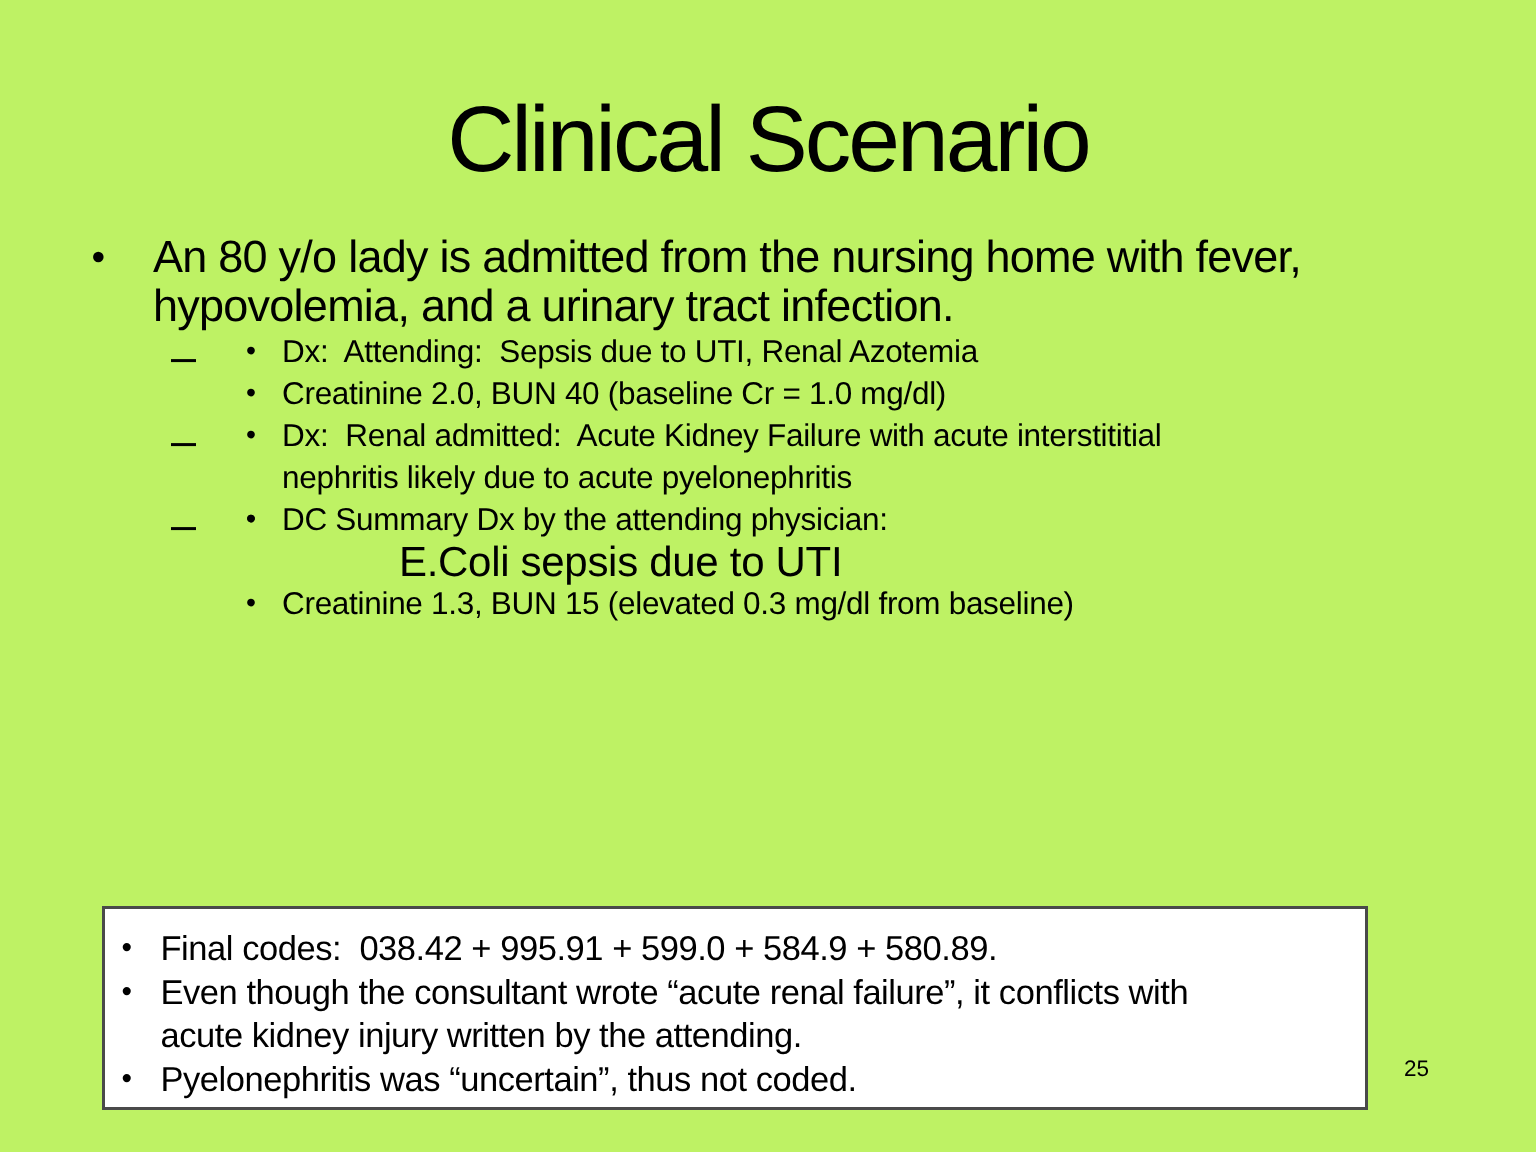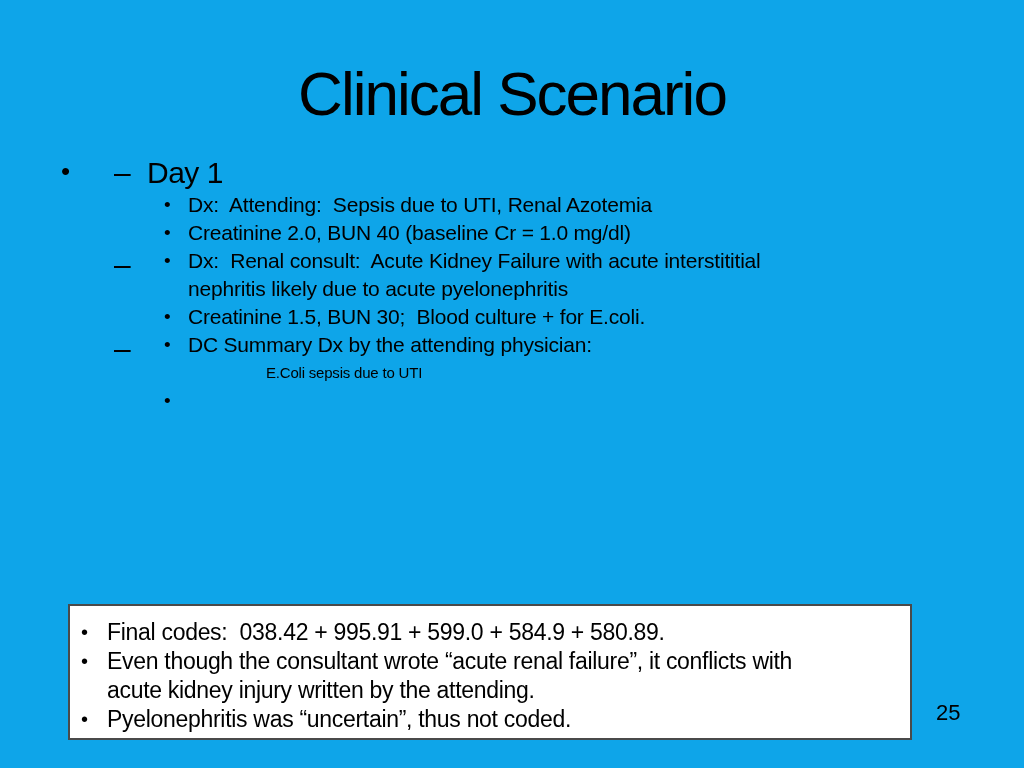--- a/index.html
+++ b/index.html
@@ -1,19 +1,19 @@
 <!DOCTYPE html>
 <html><head>
 <meta charset="utf-8">
 <style>
   html, body { margin:0; padding:0; background:#ffffff; }
   .slide {
     position:relative;
     width:1024px; height:768px;
-    background:#0ea5e9;
+    background:#bef264;
     overflow:hidden;
     font-family:"Liberation Sans", "DejaVu Sans", sans-serif;
     color:#000000;
   }
   .title {
     position:absolute;
     top:63px; left:0; width:100%;
     margin:0;
     text-align:center;
     font-size:62px;
@@ -31,91 +31,92 @@
   
   .l1 { padding-left:102px; padding-right:60px; font-size:30px; line-height:33px; letter-spacing:-0.5px; }
   .l1 .marker { position:absolute; left:61px; top:0; font-size:26px; }
   
   .l2 { padding-left:147px; font-size:30px; line-height:36px; letter-spacing:-0.5px; }
   .l2 .marker { position:absolute; left:114px; top:0; }
   
   .l3 { padding-left:188px; padding-right:60px; font-size:21px; line-height:28px; letter-spacing:-0.2px; }
   .l3 .marker { position:absolute; left:164px; top:0; font-size:19px; }
   
-  .plain { padding-left:266px; font-size:15px; line-height:28px; letter-spacing:-0.2px; }
+  .plain { padding-left:266px; font-size:28px; line-height:28px; letter-spacing:-0.2px; }
   
   .summary-box {
     position:absolute;
     left:68px; top:604px;
     width:844px; height:136px;
     box-sizing:border-box;
     border:2px solid #4a4a4a;
     background:#ffffff;
     padding-top:12px;
   }
   .box-item { position:relative; padding-left:37px; padding-right:14px; font-size:23px; line-height:29px; letter-spacing:-0.3px; }
   .box-item .marker { position:absolute; left:11px; top:0; font-size:20px; }
   .page-number {
     position:absolute;
     left:936px; top:701px;
-    font-size:22px;
+    font-size:15px;
     line-height:24px;
   }
 </style>
 </head>
 <body>
 
 <div class="slide">
 
   <h1 class="title">Clinical Scenario</h1>
 
   <div class="content">
 
     <div class="li l1">
       <span class="marker">•</span>
+      <span class="txt">An 80 y/o lady is admitted from the nursing home with fever,
+hypovolemia, and a urinary tract infection.</span>
     </div>
 
     <div class="li l2">
       <span class="marker">–</span>
-      <span class="txt">Day 1</span>
     </div>
     <div class="li l3">
       <span class="marker">•</span>
       <span class="txt">Dx:  Attending:  Sepsis due to UTI, Renal Azotemia</span>
     </div>
     <div class="li l3">
       <span class="marker">•</span>
       <span class="txt">Creatinine 2.0, BUN 40 (baseline Cr = 1.0 mg/dl)</span>
     </div>
 
     <div class="li l2">
       <span class="marker">–</span>
     </div>
     <div class="li l3">
       <span class="marker">•</span>
-      <span class="txt">Dx:  Renal consult:  Acute Kidney Failure with acute interstititial
+      <span class="txt">Dx:  Renal admitted:  Acute Kidney Failure with acute interstititial
 nephritis likely due to acute pyelonephritis</span>
     </div>
     <div class="li l3">
       <span class="marker">•</span>
-      <span class="txt">Creatinine 1.5, BUN 30;  Blood culture + for E.coli.</span>
     </div>
 
     <div class="li l2">
       <span class="marker">–</span>
     </div>
     <div class="li l3">
       <span class="marker">•</span>
       <span class="txt">DC Summary Dx by the attending physician:</span>
     </div>
     <div class="li plain">
       <span class="txt">E.Coli sepsis due to UTI</span>
     </div>
     <div class="li l3">
       <span class="marker">•</span>
+      <span class="txt">Creatinine 1.3, BUN 15 (elevated 0.3 mg/dl from baseline)</span>
     </div>
 
   </div>
 
   <div class="summary-box">
     <div class="box-item">
       <span class="marker">•</span>
       <span class="txt">Final codes:  038.42 + 995.91 + 599.0 + 584.9 + 580.89.</span>
     </div>
     <div class="box-item">

